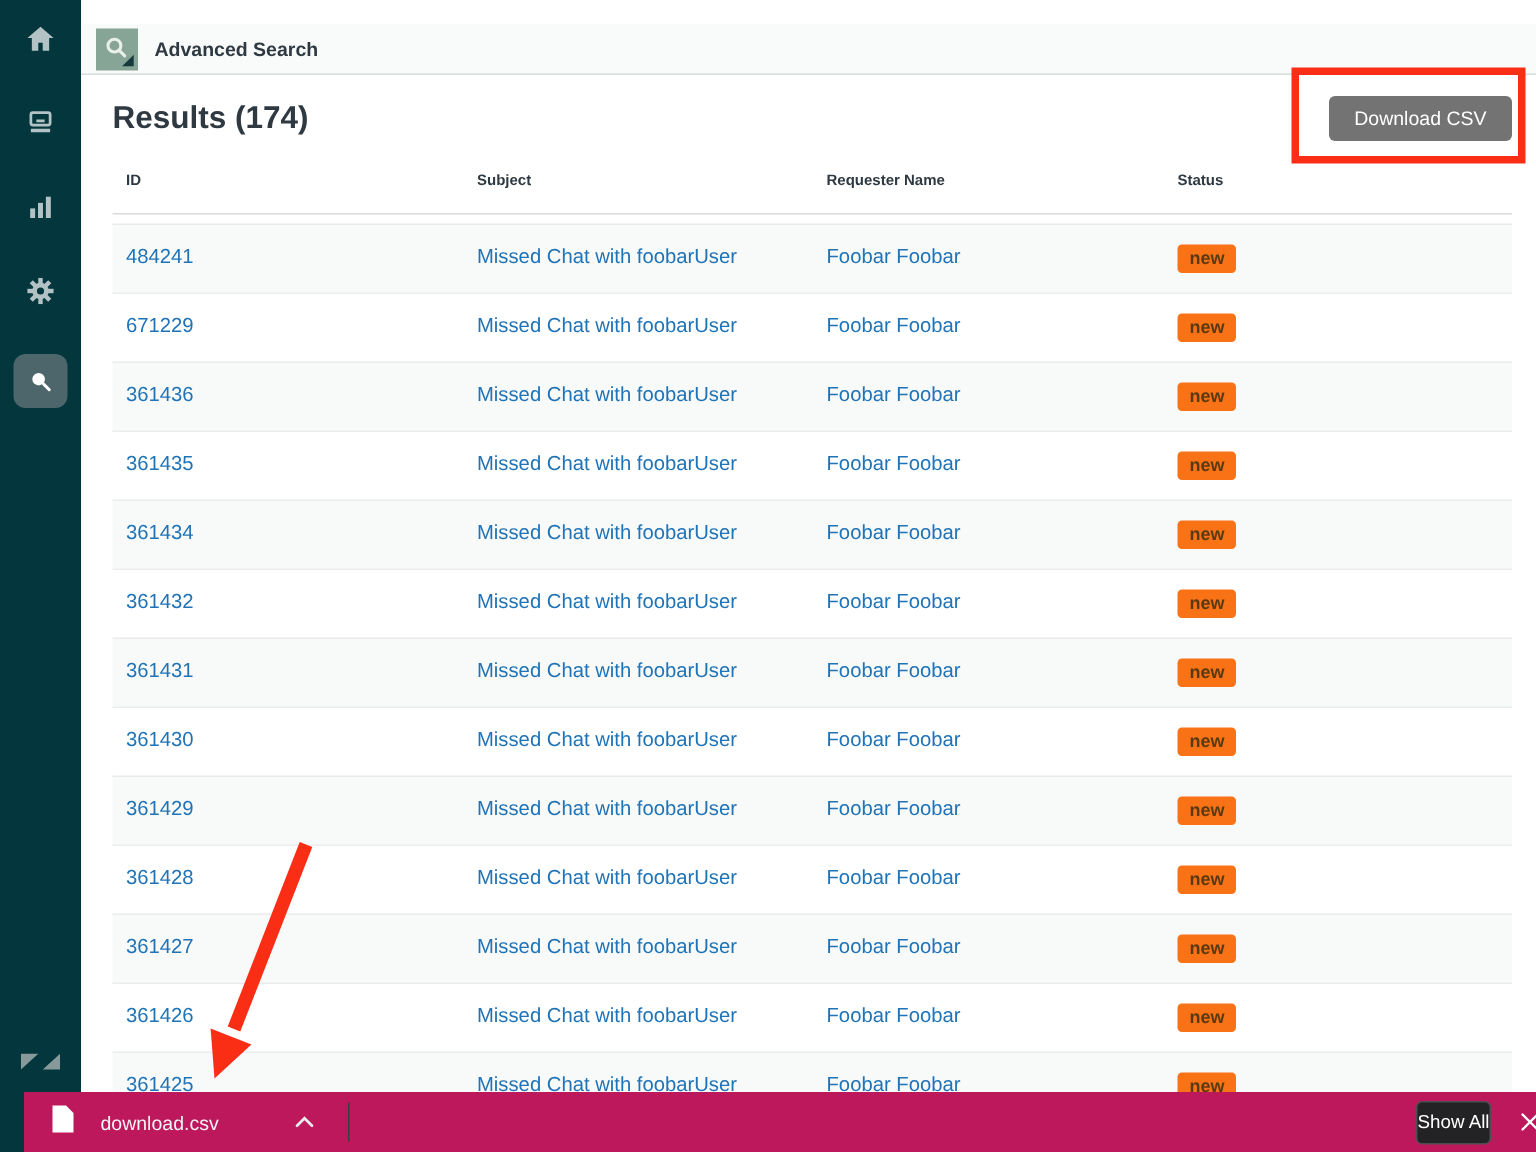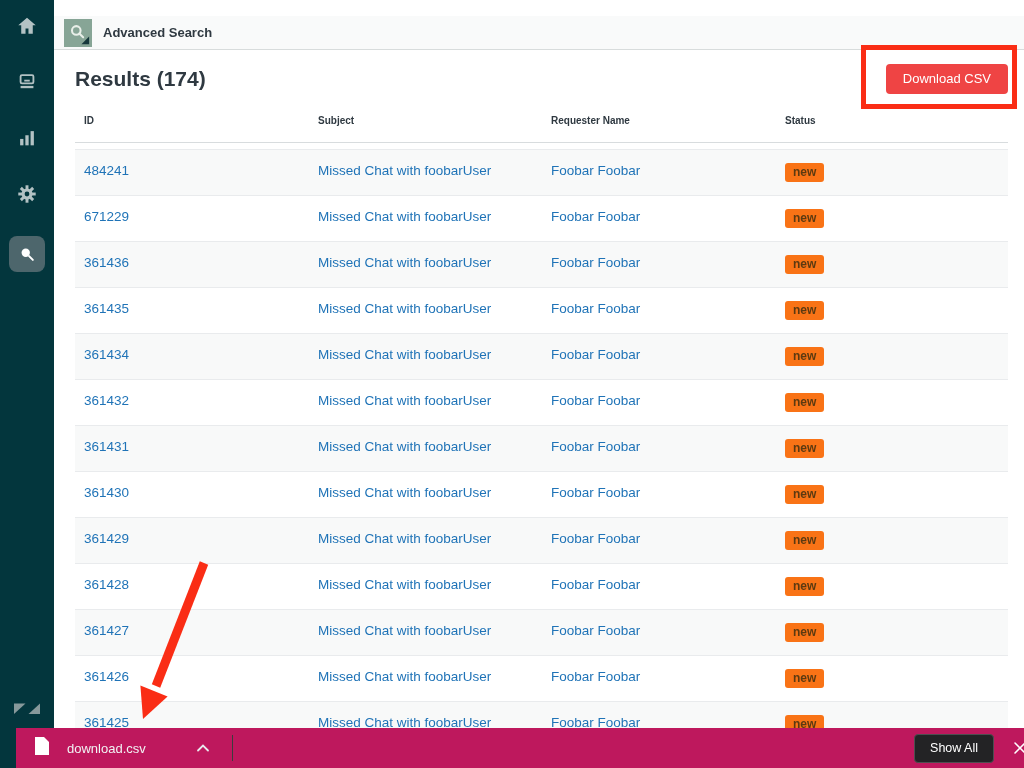--- a/index.html
+++ b/index.html
@@ -23,21 +23,21 @@
               display:flex; align-items:center; justify-content:center; }
   .app-icon svg { display:block; }
   .topbar h1 { font-size:13px; font-weight:700; color:#2f3941; margin-left:11px; }
 
   
   .content { position:fixed; left:54px; top:35px; right:0; bottom:0; background:#fff;
              padding:0 16px 0 21px; overflow:hidden; z-index:1; }
   .results-row { display:flex; align-items:center; justify-content:space-between;
                  margin-top:28px; height:31px; }
   .results-title { font-size:21px; font-weight:700; color:#2f3941; }
-  .btn-primary { background:#ef4444; color:#fff; font-size:13px; font-weight:500;
+  .btn-primary { background:#737373; color:#fff; font-size:13px; font-weight:500;
                  font-family:"Liberation Sans", sans-serif;
                  border:none; border-radius:4px; padding:0 17px; height:30px; cursor:pointer; }
 
   
   .tbl { margin-top:14px; }
   .thead, .trow { display:grid; grid-template-columns:234px 233px 234px 1fr; }
   .thead > div { font-size:10px; font-weight:700; color:#2f3941; padding:7px 9px 16px 9px; }
   .thead { border-bottom:1px solid #d8dcde; }
   .tbody { margin-top:6px; }
   .trow { border-top:1px solid #e9ebed; }
@@ -55,21 +55,21 @@
   
   .dlbar { position:fixed; left:16px; bottom:0; width:1024px; height:40px; background:#be185d;
            z-index:20; display:flex; align-items:center; }
   .dl-chip { display:flex; align-items:center; height:100%; padding-left:18px; cursor:pointer; }
   .dl-filename { color:#f1f3f4; font-size:13px; font-weight:500; margin-left:17px; }
   .dl-chevron { margin-left:50px; display:flex; align-items:center; cursor:pointer; }
   .dl-divider { width:1px; height:26px; background:#3c3c3e; margin-left:22px; }
   .dl-spacer { flex:1; }
   .btn-showall { background:#232325; border:1px solid #4e4e50; border-radius:4px; color:#fff;
                  font-size:12.5px; font-weight:500; font-family:"Liberation Sans", sans-serif;
-                 height:29px; padding:0 15px; margin-right:14px; cursor:pointer; }
+                 height:29px; padding:0 0; margin-right:14px; cursor:pointer; }
   .dl-close { width:24px; height:24px; display:flex; align-items:center; justify-content:center;
               margin-right:8px; cursor:pointer; }
 </style>
 </head>
 <body>
 
 <aside class="sidebar">
   <div class="nav-item first">
     <span>
         <svg width="22" height="22" viewBox="0 0 24 24">

